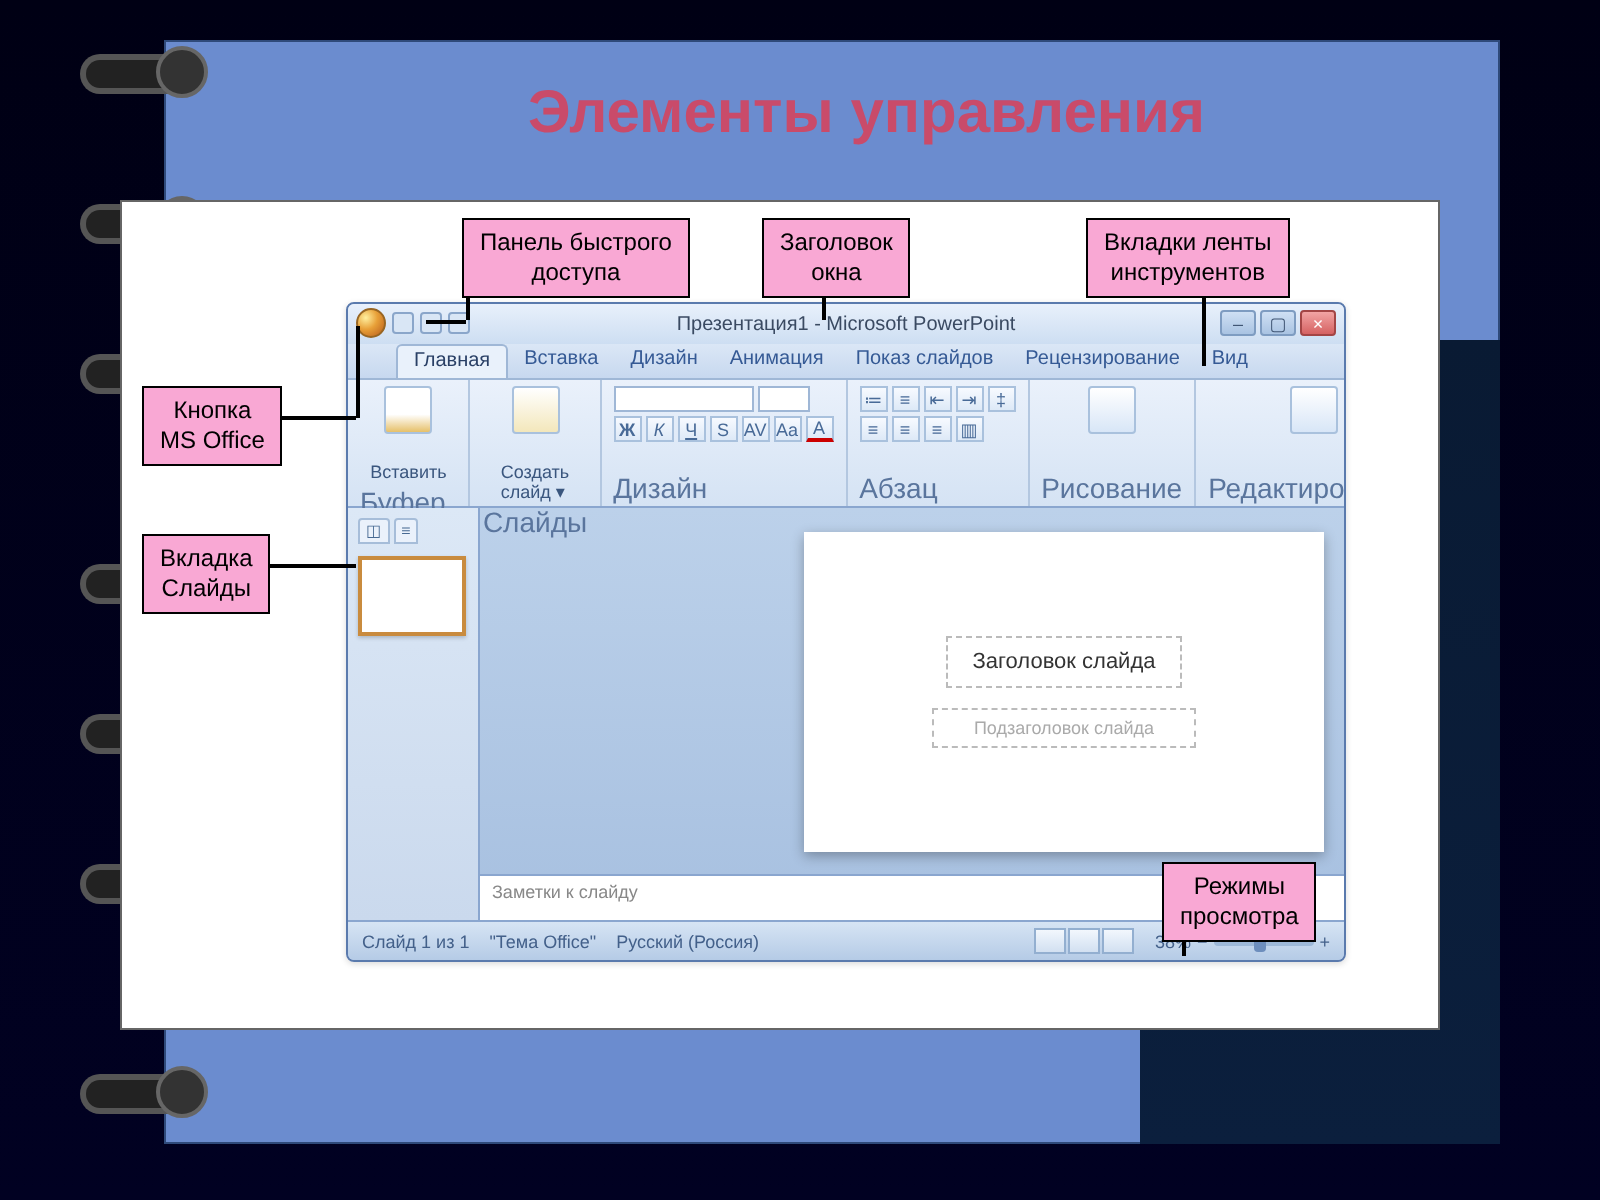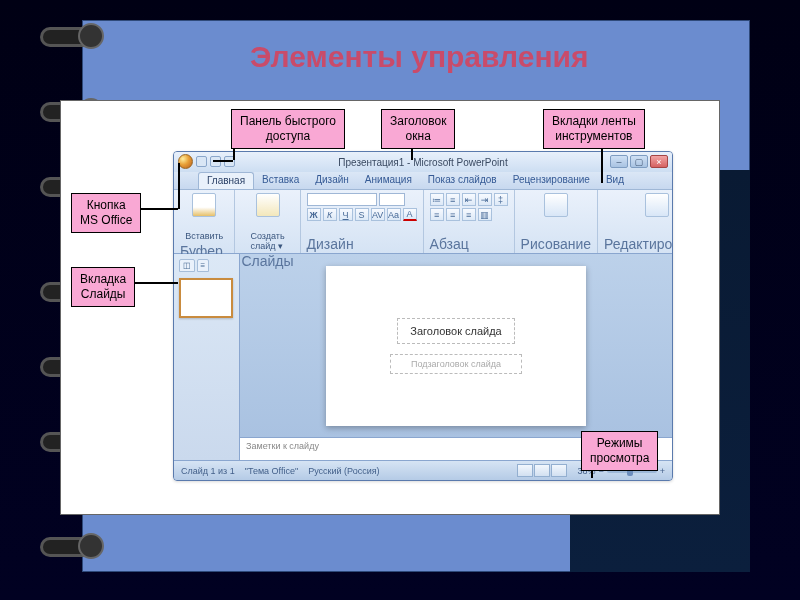--- a/index.html
+++ b/index.html
@@ -3,21 +3,21 @@
 <meta charset="utf-8">
 <style>
   *{box-sizing:border-box;margin:0;padding:0;font-family:"Segoe UI",Tahoma,sans-serif}
   body{width:800px;height:600px;background:linear-gradient(#000014,#010122);overflow:hidden;position:relative}
   .bg-blue{position:absolute;left:82px;top:20px;right:50px;bottom:28px;background:#6b8ccf;border:1px solid #2f4a7a}
   .bg-dark{position:absolute;left:570px;top:170px;right:50px;bottom:28px;background:linear-gradient(#091a33,#0b1f3d)}
   .binder{position:absolute;left:40px;top:0;width:80px;height:600px}
   .ring{position:absolute;width:64px;height:28px;left:0}
   .ring::before{content:"";position:absolute;left:0;top:7px;width:50px;height:14px;border:3px solid #555;border-right:none;border-radius:12px 0 0 12px;background:#222}
   .ring::after{content:"";position:absolute;right:0;top:3px;width:22px;height:22px;border-radius:50%;background:#333;border:2px solid #666}
-  .slide-title{position:absolute;left:250px;top:40px;font-size:30px;font-weight:700;color:#c94b6a}
+  .slide-title{position:absolute;left:264px;top:40px;font-size:30px;font-weight:700;color:#c94b6a}
   .annotated{position:absolute;left:60px;top:100px;width:660px;height:415px;background:#fff;border:1px solid #666}
   .callout{position:absolute;background:#f9a8d4;border:1.5px solid #000;padding:4px 8px;font-size:12px;text-align:center;line-height:1.25;z-index:30}
   .lead{position:absolute;width:1.5px;background:#000;z-index:25}
   .lead.h{height:1.5px;width:auto}
   .pp-window{position:absolute;left:112px;top:50px;width:500px;height:330px;border:1px solid #5a7aad;border-radius:4px;overflow:hidden;background:linear-gradient(#c7d8ef,#aec5e4);box-shadow:0 1px 3px rgba(0,0,0,.15)}
   .pp-titlebar{height:20px;background:linear-gradient(#e8f0fb,#cddef2);display:flex;align-items:center;justify-content:center;position:relative;font-size:10px;color:#3a4a62}
   .pp-titlebar .qa{position:absolute;left:4px;top:2px;display:flex;gap:3px;align-items:center}
   .qa .orb{width:15px;height:15px;border-radius:50%;background:radial-gradient(circle at 30% 30%,#ffef9e,#e8a038 45%,#b65a1c);border:1px solid #986623}
   .qa .qi{width:11px;height:11px;background:#d9e6f5;border:1px solid #8aa6ca;border-radius:2px}
   .winbtns{position:absolute;right:4px;top:3px;display:flex;gap:2px}
@@ -35,21 +35,21 @@
   .ic.newslide{background:linear-gradient(#fff,#f3e7bb)}
   .fontrow{display:flex;gap:2px;margin-bottom:2px}
   .ctl{height:13px;background:#fff;border:1px solid #9fb7d6;font-size:8px;color:#888;padding:0 2px;display:flex;align-items:center}
   .minibtn{width:14px;height:13px;background:linear-gradient(#f7faff,#dde9f7);border:1px solid #a9c1dd;font-size:9px;color:#486a97;display:flex;align-items:center;justify-content:center}
   .pp-body{display:flex;height:206px;background:linear-gradient(#bcd1ea,#a7c0e0)}
   .thumbpane{width:66px;background:linear-gradient(#dce8f6,#cad9ed);border-right:1px solid #8aa6cf;padding:5px;display:flex;flex-direction:column;gap:6px}
   .thumbtabs{display:flex;gap:2px;font-size:8px;color:#486a93}
   .tb{padding:1px 3px;background:#eaf1fb;border:1px solid #a6bdd9;border-radius:2px 2px 0 0}
   .thumb{width:54px;height:40px;background:#fff;border:2px solid #c98b3e;box-shadow:0 1px 2px rgba(0,0,0,.2)}
   .editarea{flex:1;display:flex;flex-direction:column}
-  .canvas{flex:1;display:flex;align-items:center;justify-content:center;padding:10px}
+  .canvas{flex:1;display:flex;align-items:center;justify-content:flex-end;padding:10px}
   .slide{width:260px;height:160px;background:#fff;box-shadow:0 2px 6px rgba(0,0,0,.3);display:flex;flex-direction:column;align-items:center;justify-content:center;gap:10px}
   .ph{border:1px dashed #bbb;padding:6px 12px;font-size:11px;color:#333;text-align:center}
   .ph.sub{font-size:9px;color:#aaa;padding:4px 20px}
   .notes{height:23px;background:#fff;border-top:1px solid #8aa6cf;font-size:9px;color:#888;padding:3px 6px}
   .pp-status{height:20px;background:linear-gradient(#d6e4f4,#b5cbe6);border-top:1px solid #8aa6cf;display:flex;align-items:center;font-size:9px;color:#43608a;padding:0 7px;gap:10px}
   .pp-status .spacer{flex:1}
   .viewbtns{display:flex;gap:1px}
   .vbtn{width:16px;height:13px;background:linear-gradient(#f2f7fd,#d2e0f1);border:1px solid #93afd0}
   .zoom{display:flex;align-items:center;gap:3px}
   .zslider{width:50px;height:4px;background:#9db8d8;border-radius:2px;position:relative}

